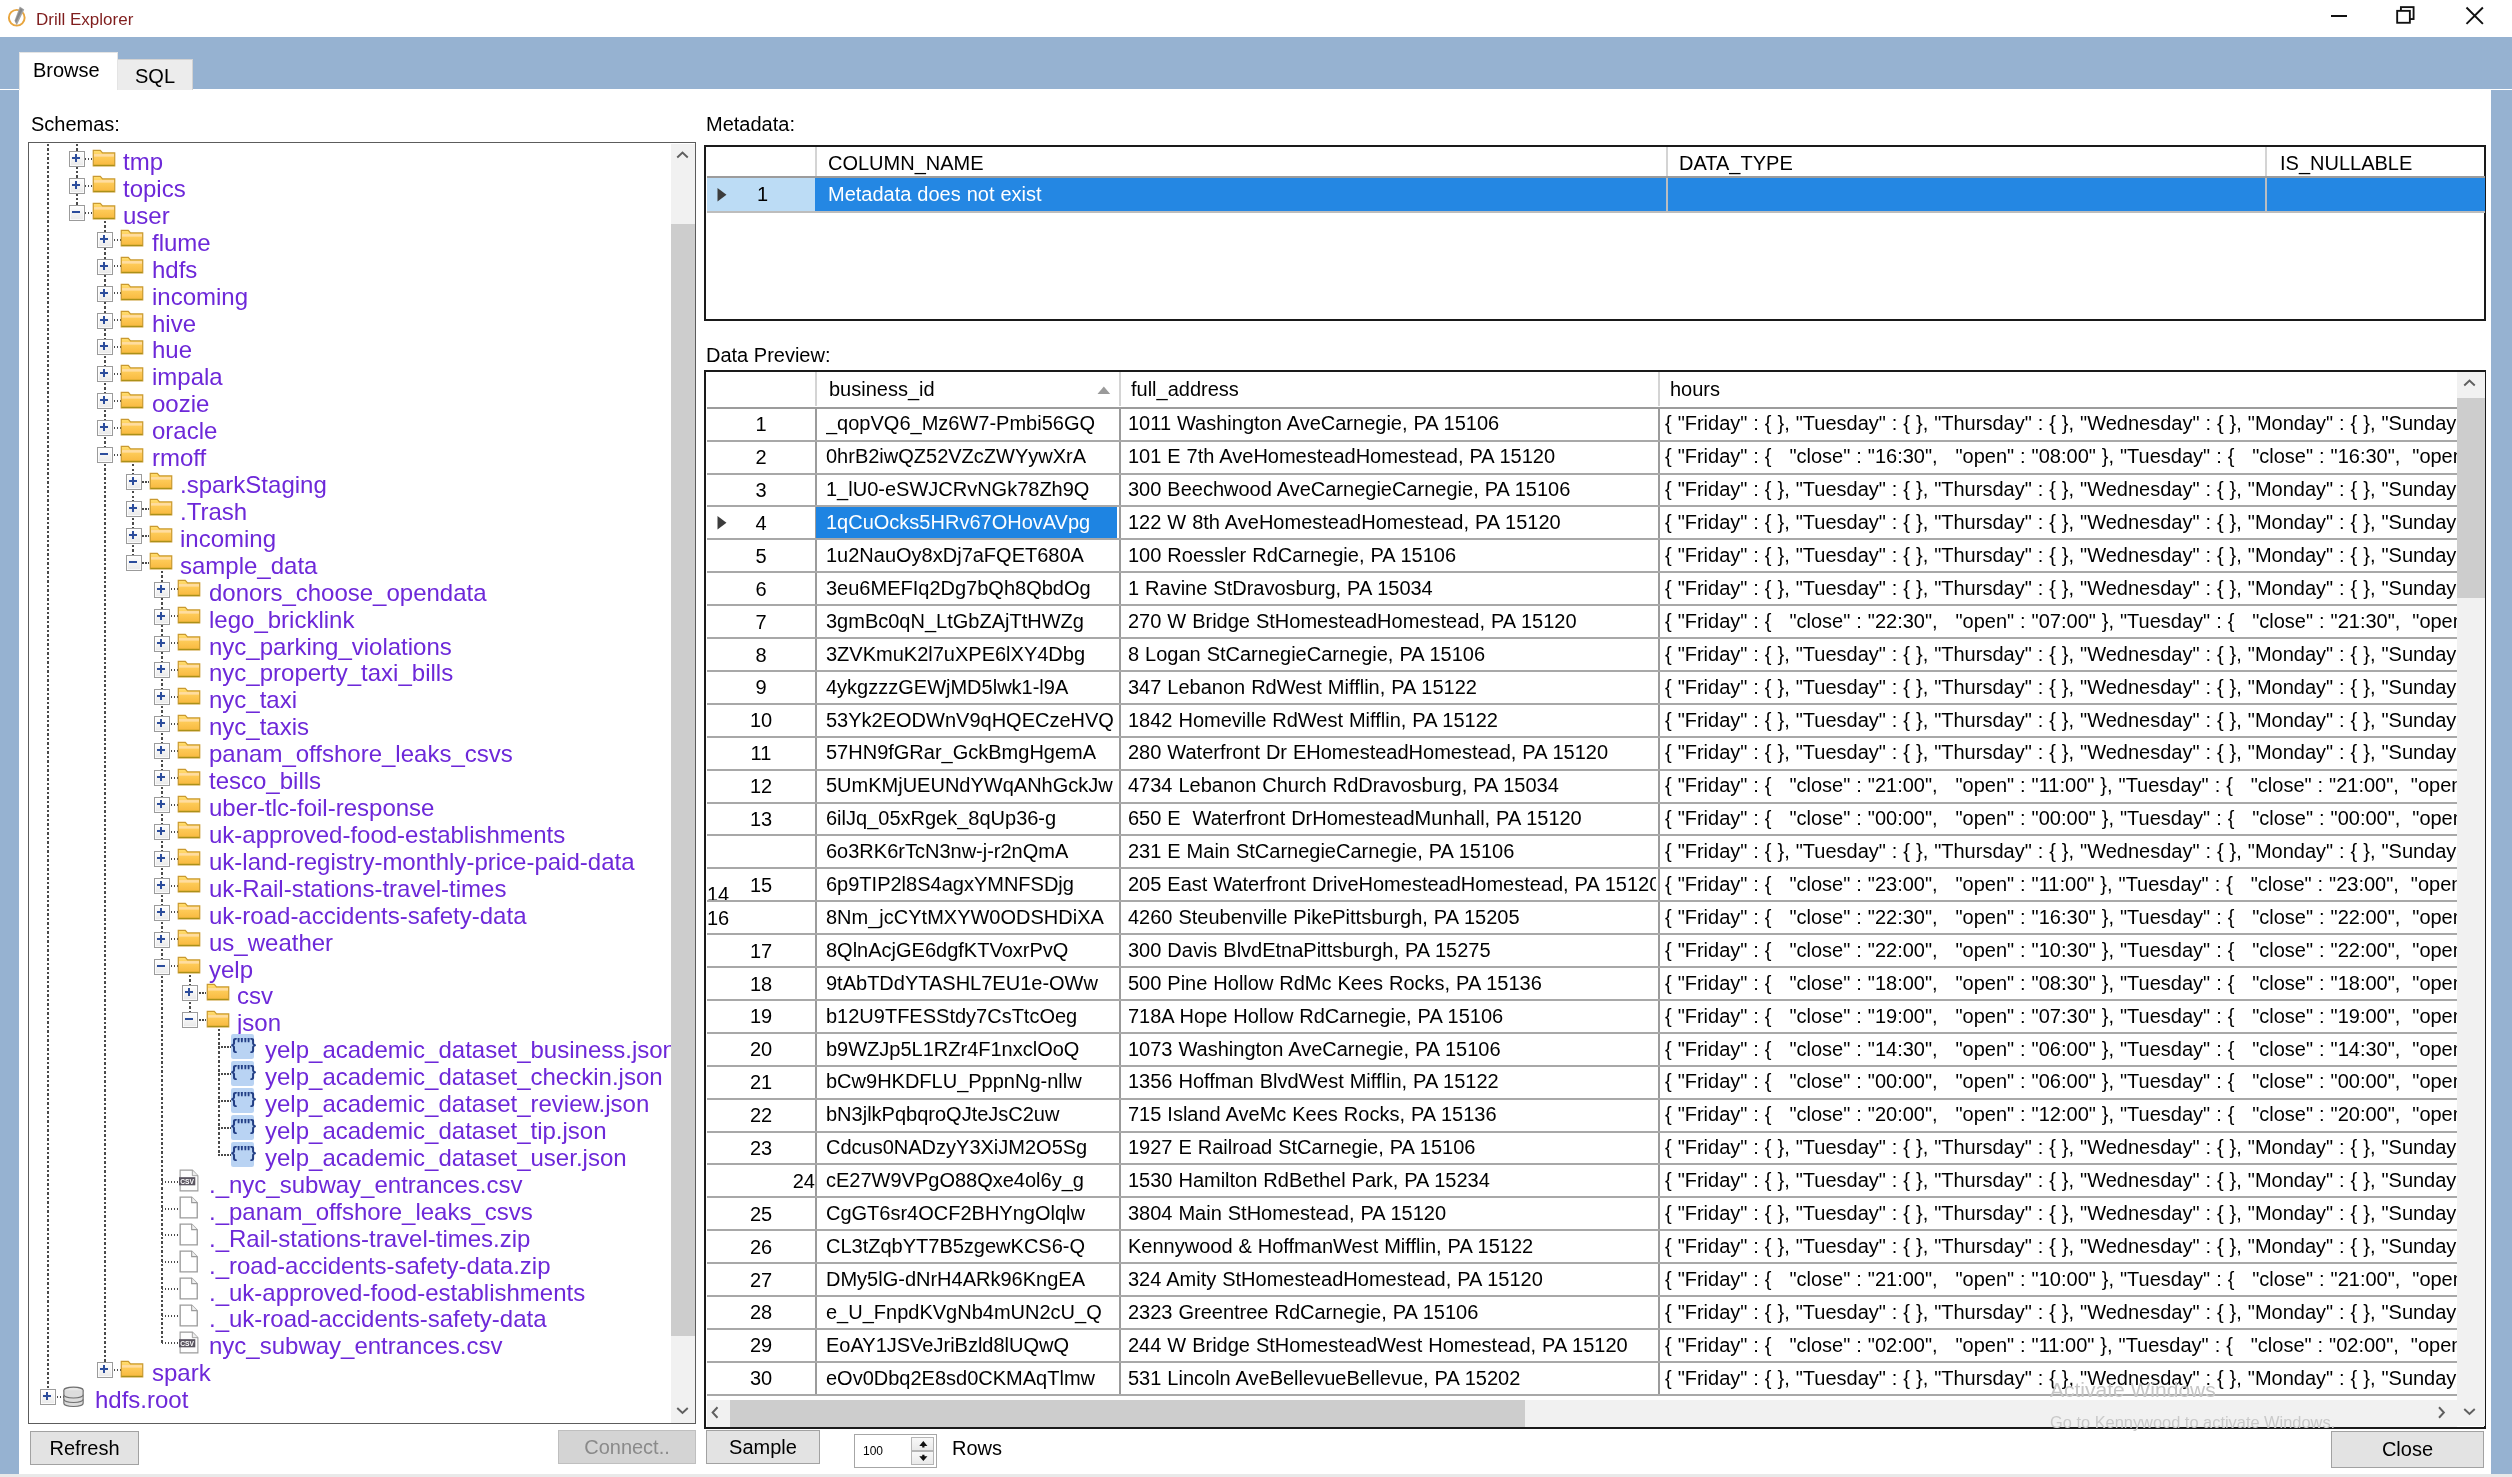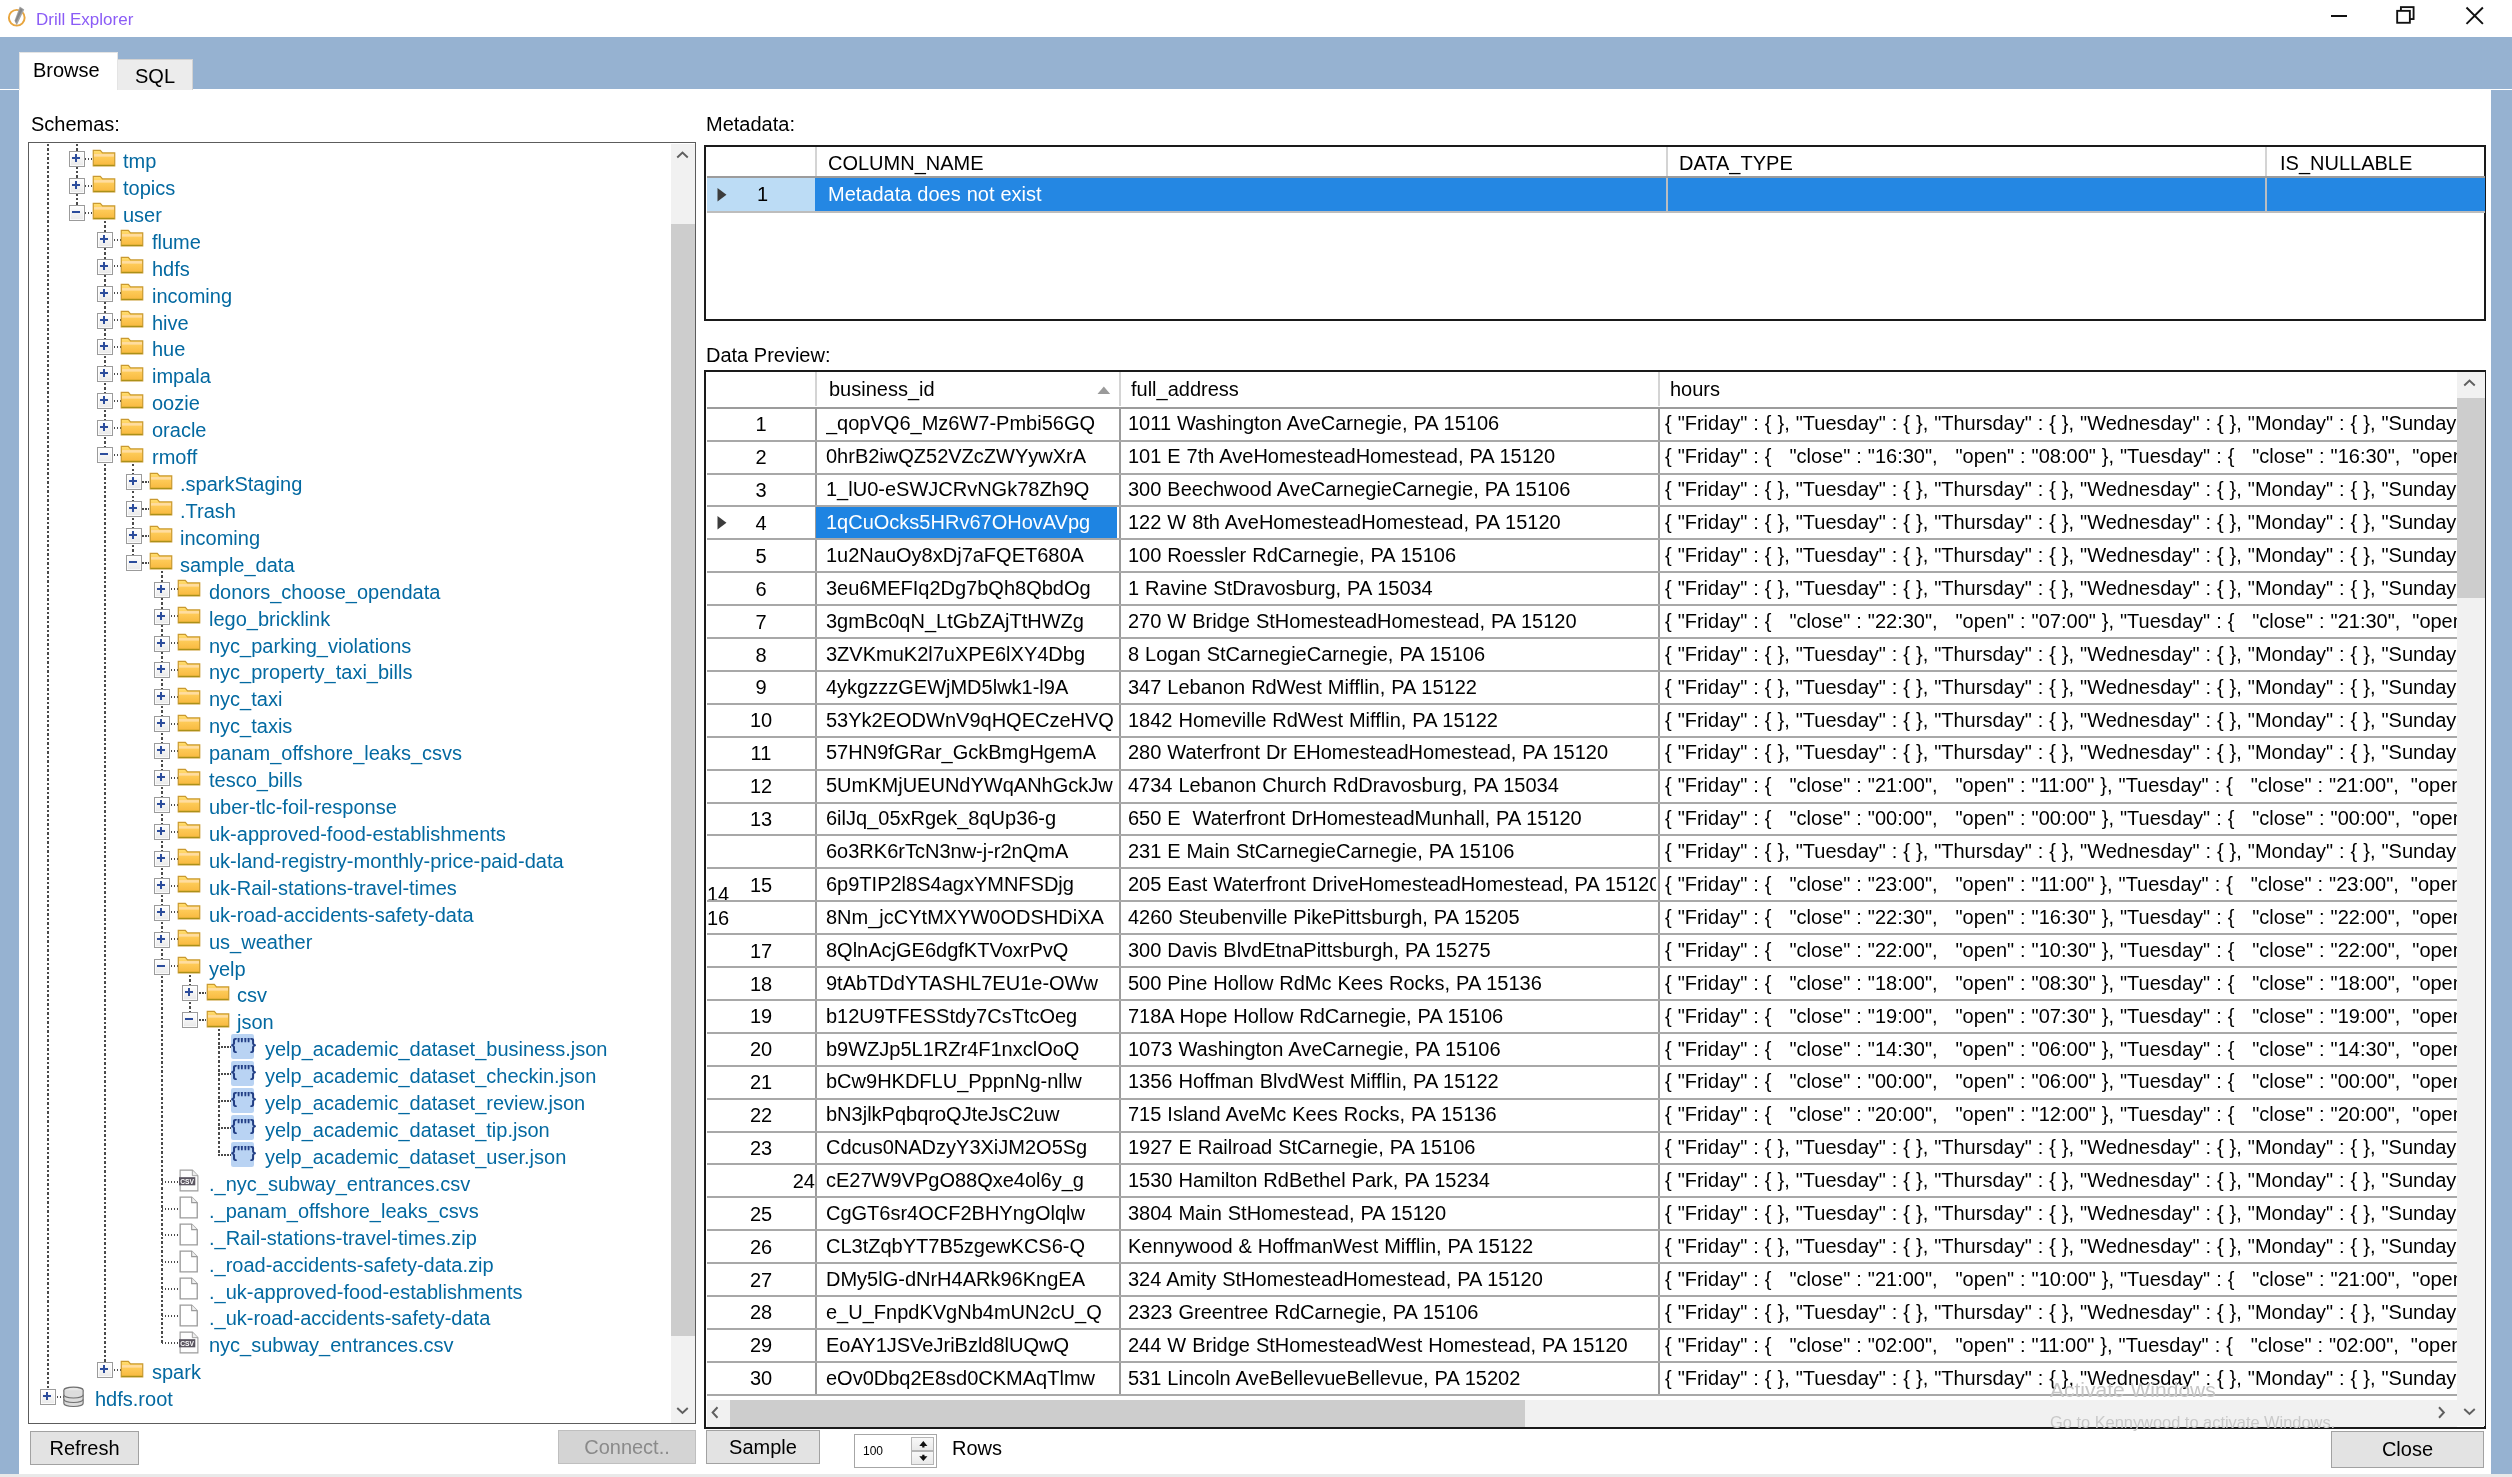--- a/index.html
+++ b/index.html
@@ -1,18 +1,18 @@
 <!DOCTYPE html>
 <html style="font-size:12px"><head><meta charset="utf-8"><style>
 *{margin:0;padding:0;box-sizing:border-box}
 html,body{width:2512px;height:1477px;background:#fff;overflow:hidden;
  font-family:"Liberation Sans",sans-serif;}
 .ab{position:absolute}
 .lbl{position:absolute;font-size:20px;color:#000;line-height:1}
-.tree-t{position:absolute;font-size:20px;color:#0369a1;line-height:27px;height:27px;white-space:pre}
+.tree-t{position:absolute;font-size:24px;color:#6d28d9;line-height:27px;height:27px;white-space:pre}
 .cell{position:absolute;font-size:20px;color:#000;line-height:33px;height:33px;white-space:pre;overflow:hidden;word-spacing:0.4px}
 .vdot{position:absolute;width:2.2px;background-image:repeating-linear-gradient(180deg,#4a4a4a 0 2.2px,transparent 2.2px 4.5px)}
 .hdot{position:absolute;height:2.2px;background-image:repeating-linear-gradient(90deg,#4a4a4a 0 1.5px,transparent 1.5px 3px)}
 .eb{position:absolute;width:15.7px;height:15.7px;background:linear-gradient(#ffffff,#e9e9e9);border:1.5px solid #9b9b9b;box-shadow:inset 0 0 0 0.7px #fff}
 .eb i{position:absolute;left:2.2px;top:5.2px;width:8.2px;height:2.2px;background:#2c4d9c}
 .eb.p i:last-child{left:5.2px;top:2.2px;width:2.2px;height:8.2px}
 .gvl{position:absolute;width:1.5px;background:#a8a8a8}
 .sb{position:absolute;background:#f1f1f1}
 .sbt{position:absolute;background:#cdcdcd}
 .btn{position:absolute;background:#e3e3e3;border:1.5px solid #a2a2a2;font-size:20px;color:#000;
@@ -20,21 +20,21 @@
 </style></head><body>
 <div class="ab" style="left:0;top:37px;width:2512px;height:52px;background:#96b2d1"></div>
 <div class="ab" style="left:0;top:90px;width:18.7px;height:1385px;background:#96b2d1"></div>
 <div class="ab" style="left:2491px;top:90px;width:21px;height:1385px;background:#96b2d1"></div>
 <div class="ab" style="left:0;top:1474px;width:2512px;height:3px;background:#e9e9e9"></div>
 <svg class="ab" style="left:6.7px;top:5.2px" width="24" height="24" viewBox="0 0 32 32">
 <circle cx="13" cy="17" r="10.5" fill="none" stroke="#e8a53e" stroke-width="2.6"></circle>
 <path d="M17 2 L23 6 L13 27 L10 21 Z" fill="#a3a3a3"></path>
 <path d="M18 4 L21 6 L12 24 L11 21 Z" fill="#858585"></path>
 </svg>
-<div class="lbl" style="left:36px;top:10.5px;font-size:17px;color:#8b5cf6">Drill Explorer</div>
+<div class="lbl" style="left:36px;top:10.5px;font-size:17px;color:#7f1d1d">Drill Explorer</div>
 <div class="ab" style="left:2331px;top:15px;width:15.7px;height:2.2px;background:#111"></div>
 <svg class="ab" style="left:2396px;top:6px" width="21" height="19.4" viewBox="0 0 28 26">
 <rect x="6.5" y="1.5" width="17" height="16" fill="none" stroke="#111" stroke-width="2.5"></rect>
 <rect x="1.5" y="6.5" width="17" height="16" fill="#fff" stroke="#111" stroke-width="2.5"></rect>
 </svg>
 <svg class="ab" style="left:2465px;top:6px" width="19.4" height="19.4" viewBox="0 0 26 26">
 <path d="M2 2 L24 24 M24 2 L2 24" stroke="#111" stroke-width="2.6"></path>
 </svg>
 <div class="ab" style="left:117px;top:59px;width:76px;height:31px;background:#ececec;border:0.7px solid #d2d2d2;border-bottom:none"></div>
 <div class="ab" style="left:18.7px;top:52px;width:99px;height:38px;background:#fff;border:0.7px solid #e4e4e4;border-bottom:none"></div>

